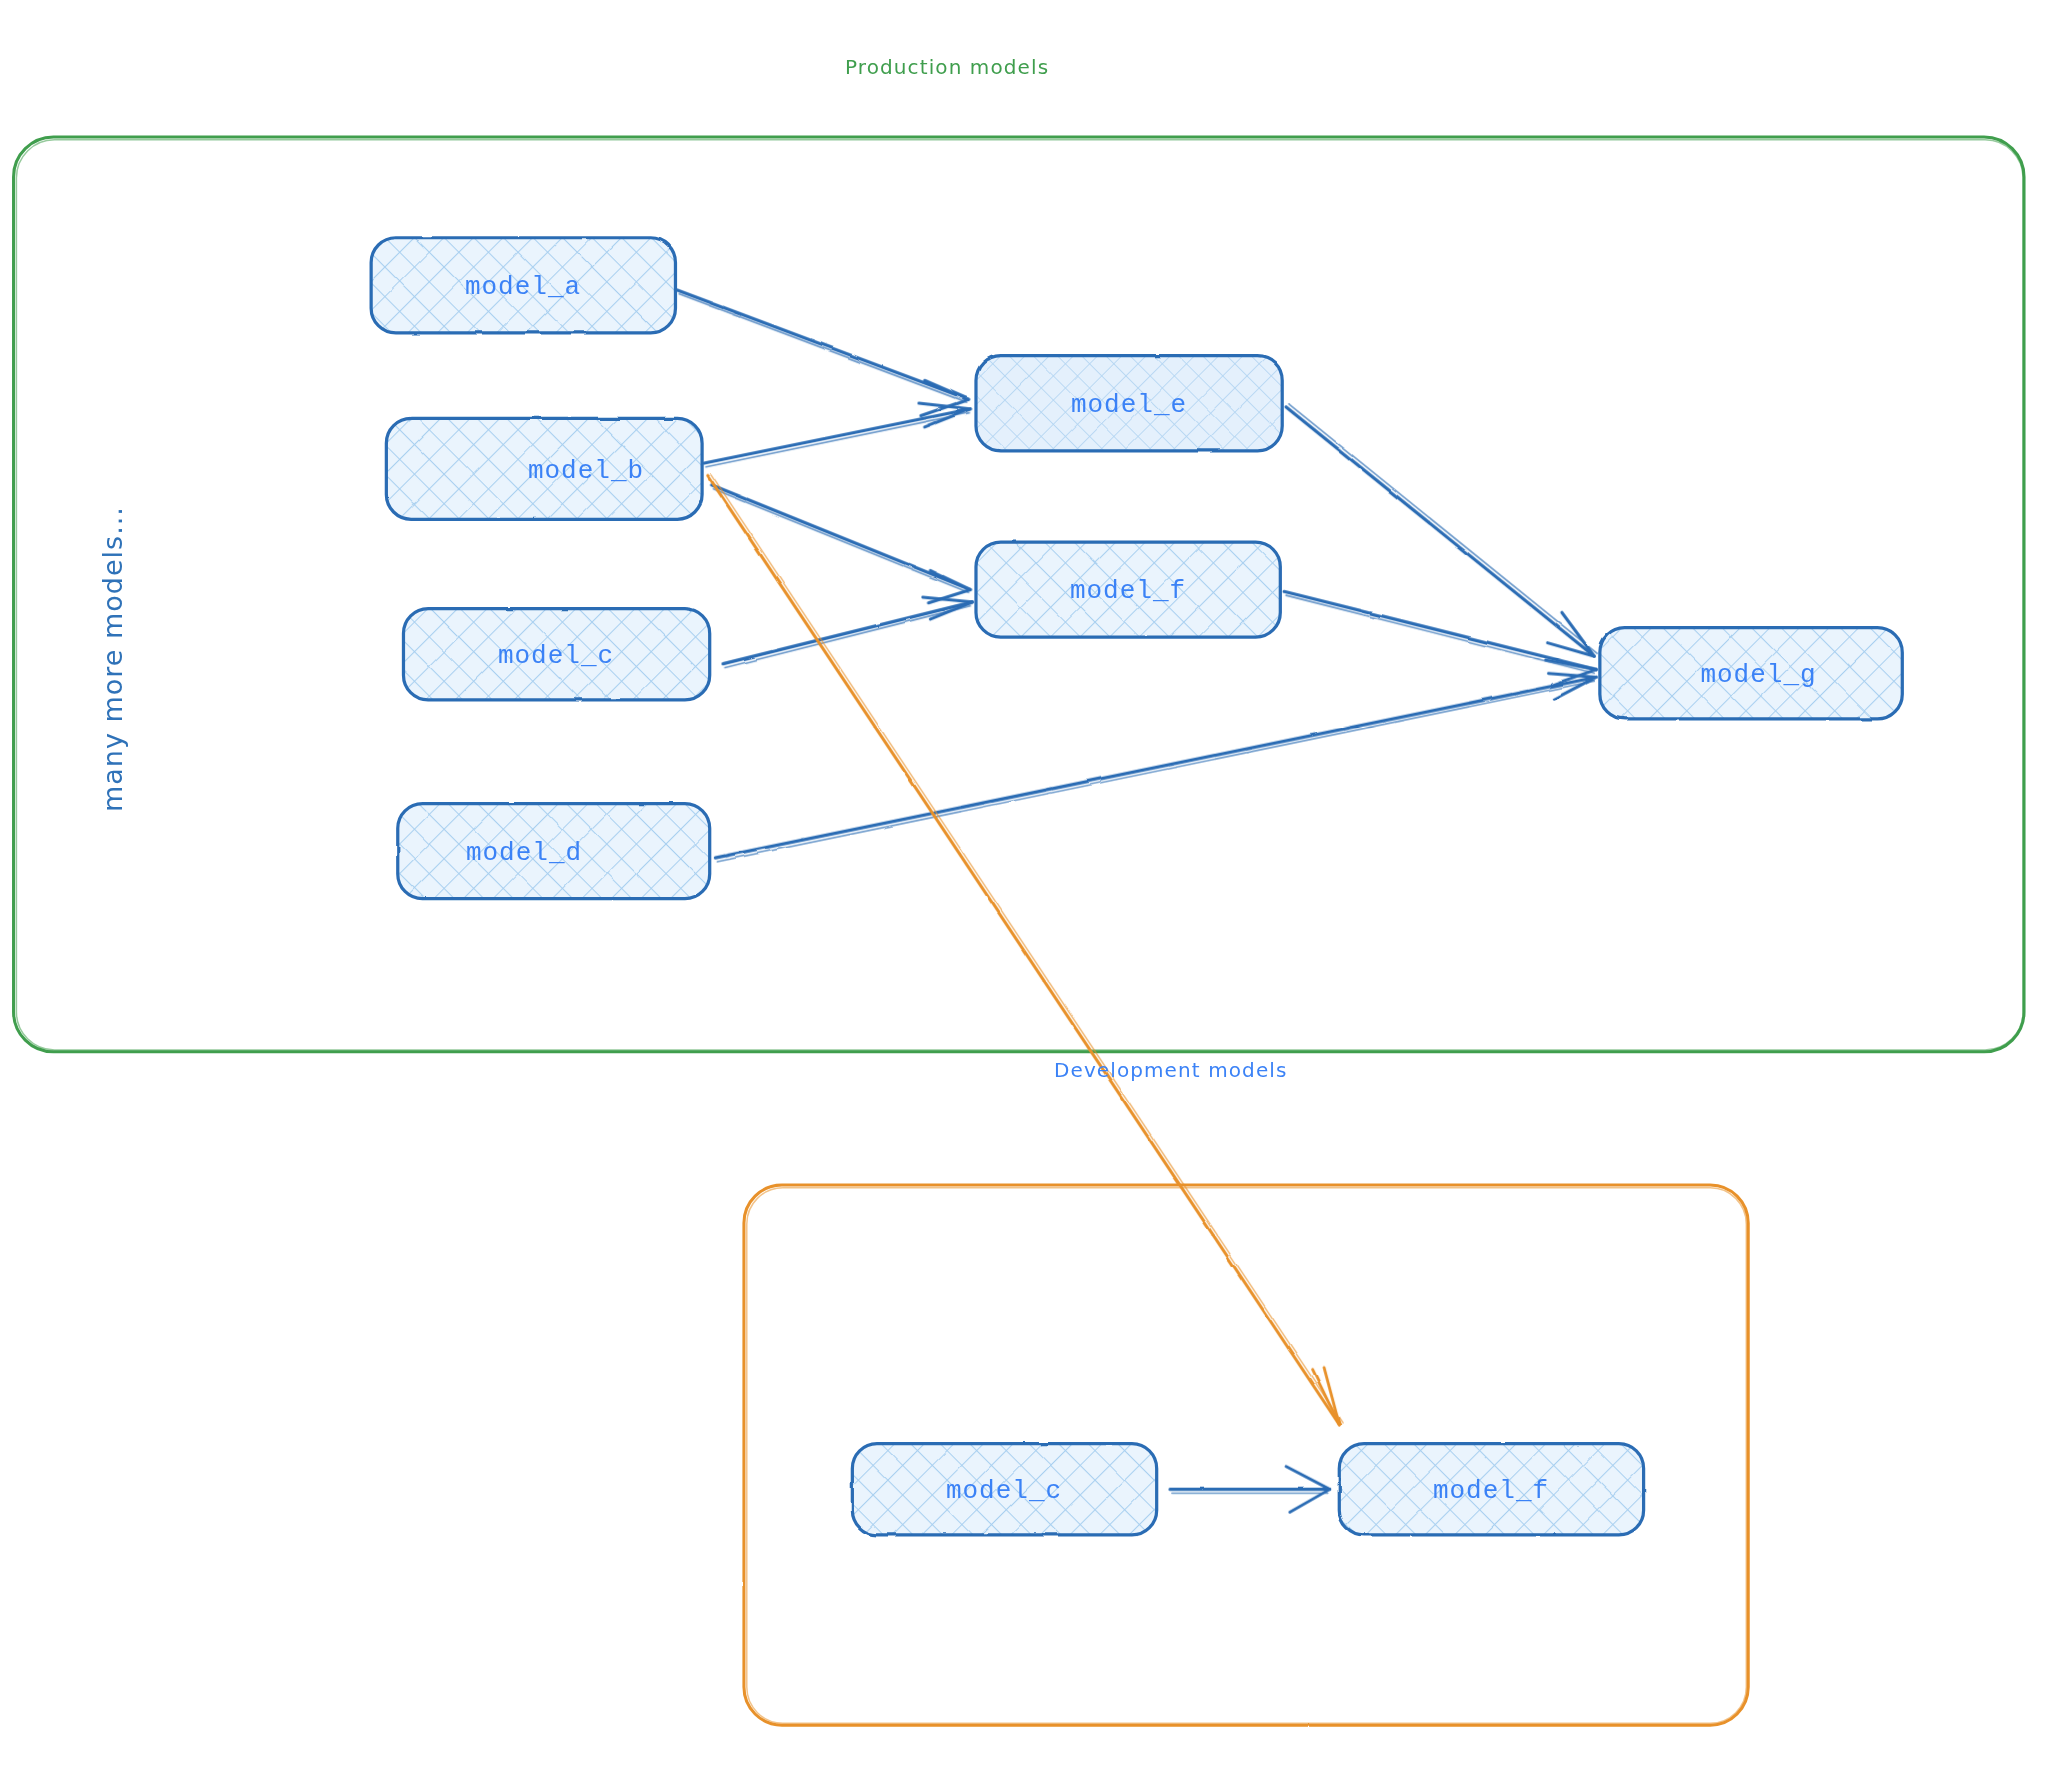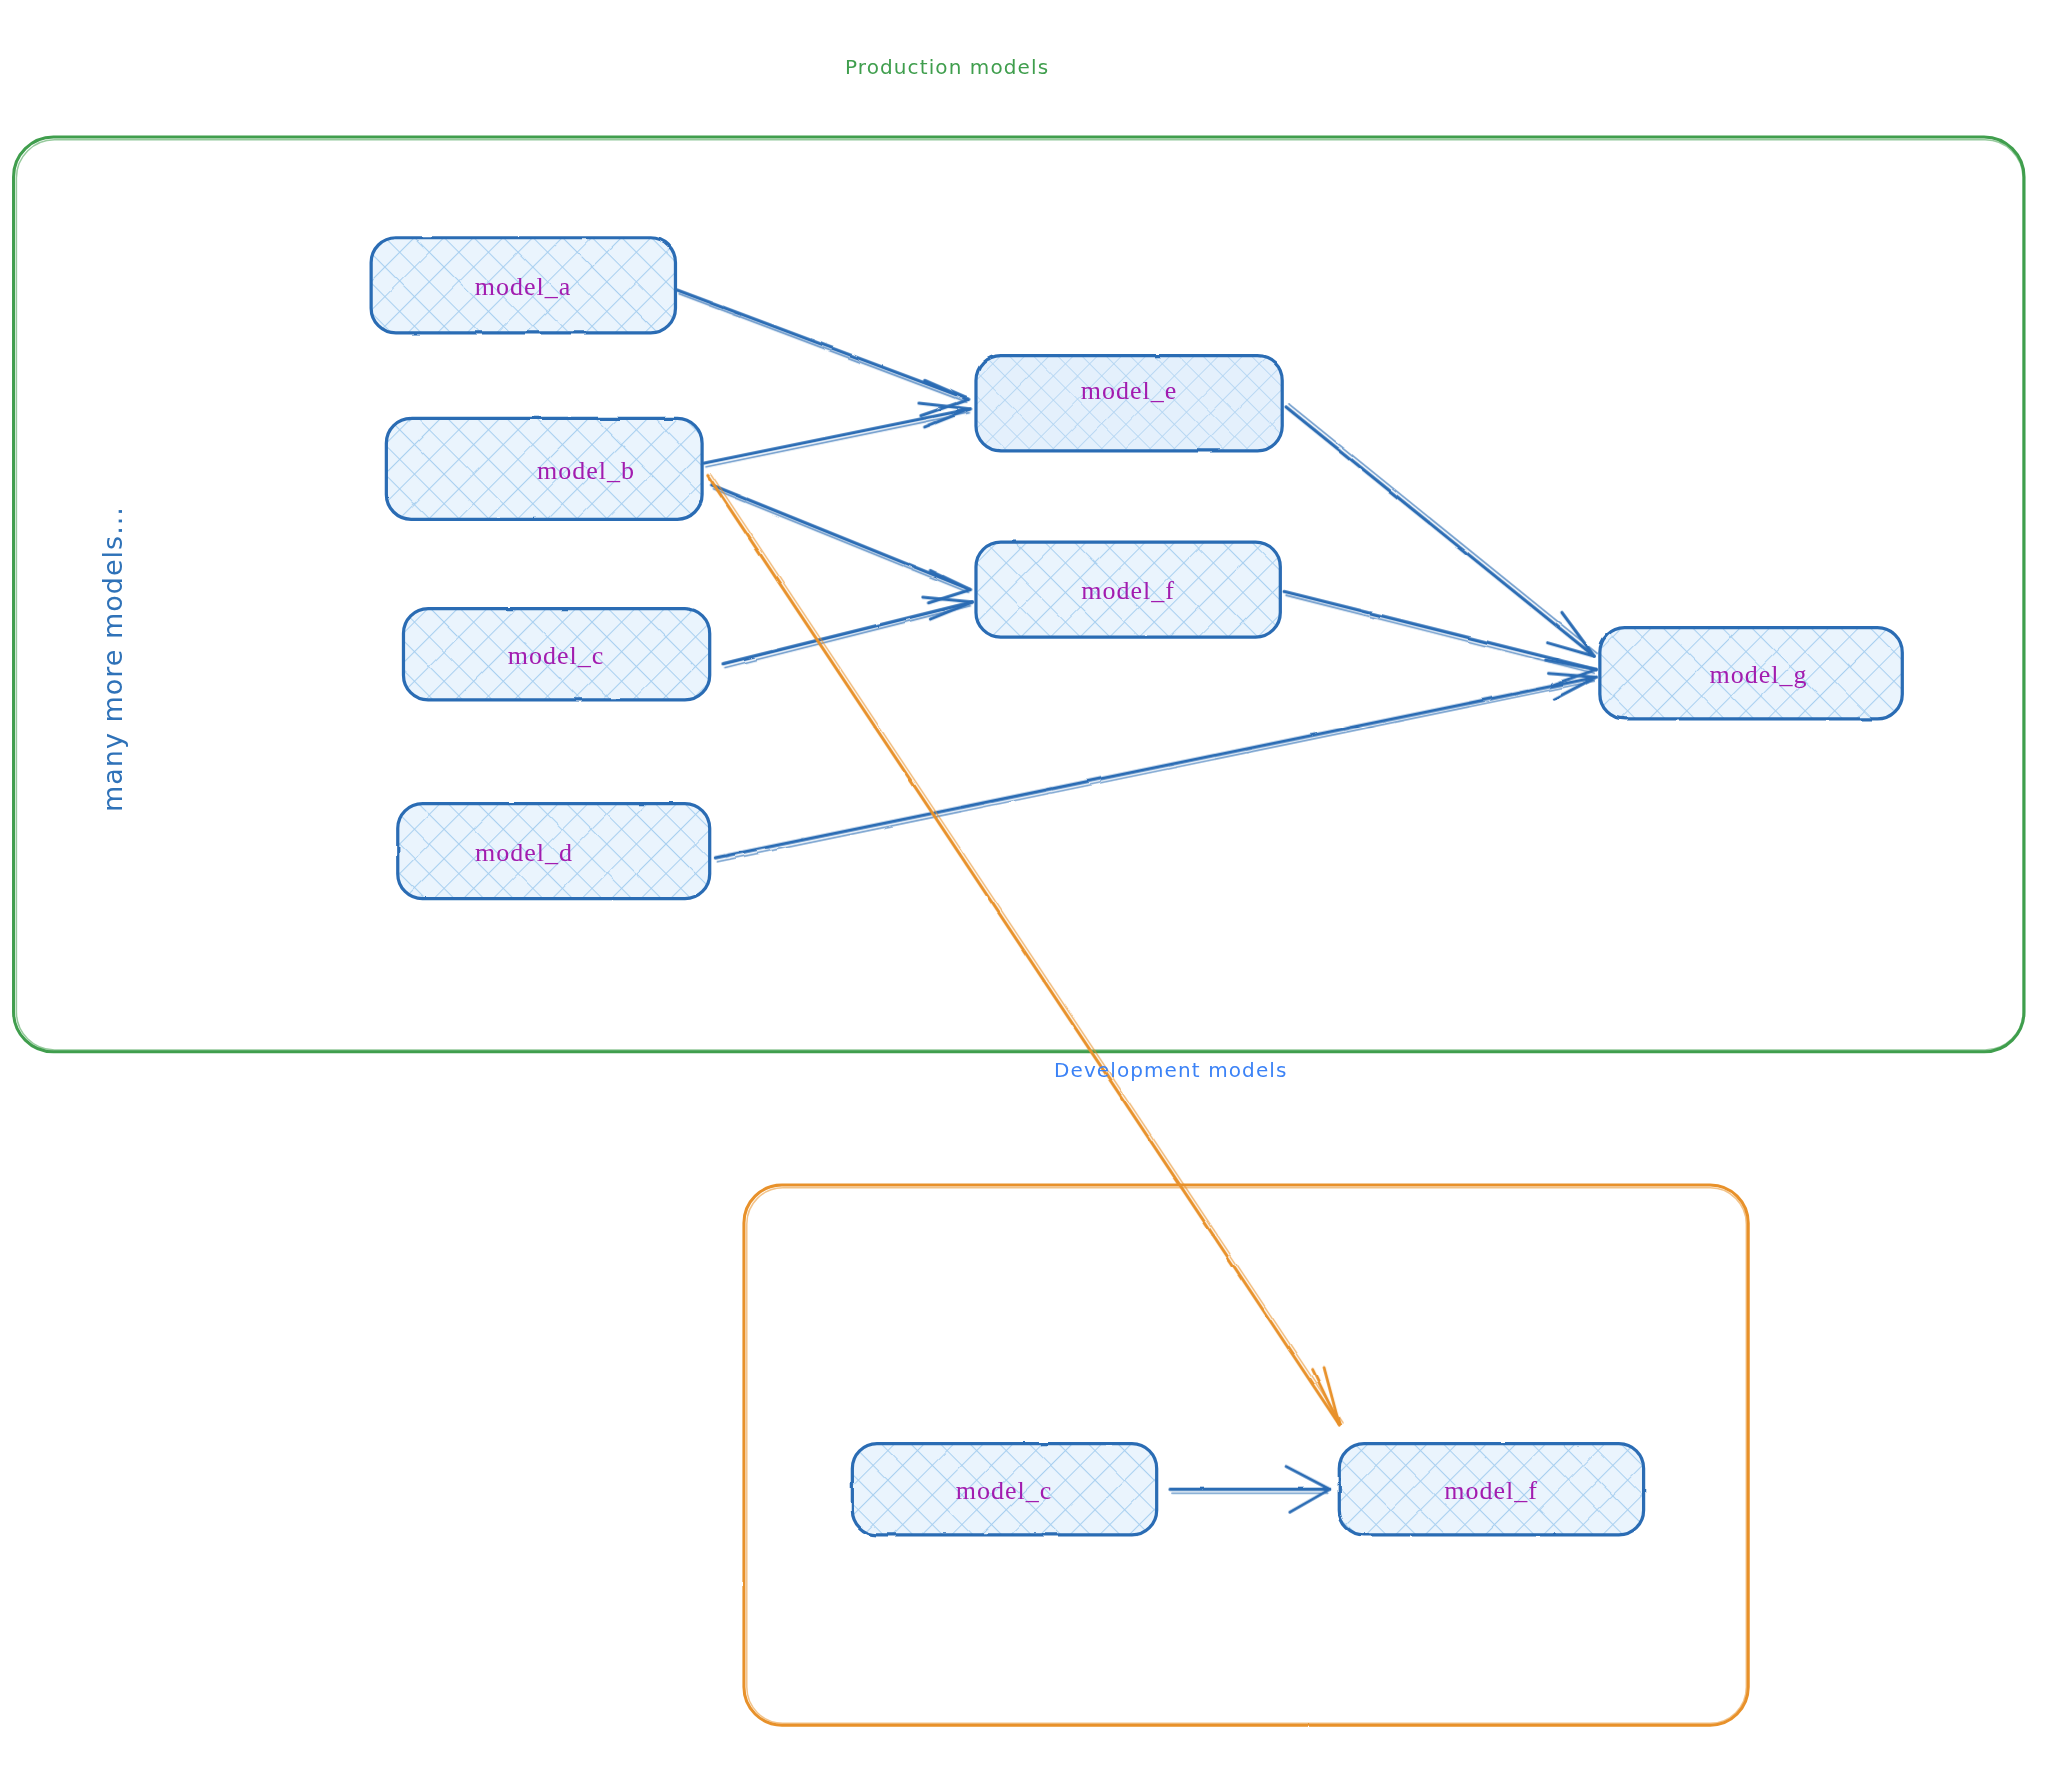--- a/index.html
+++ b/index.html
@@ -53,22 +53,22 @@
     transform-origin: center center;
     color: #2f72b8;
     font-family: "DejaVu Sans", sans-serif;
     font-size: 27px;
     letter-spacing: 1px;
     white-space: nowrap;
     user-select: none;
   }
   .node-label {
     position: absolute;
-    color: #a21caf;
-    font-family: Liberation Serif, serif;
+    color: #3b82f6;
+    font-family: Liberation Mono, monospace;
     font-size: 26px;
     letter-spacing: 1px;
     white-space: nowrap;
     user-select: none;
     text-align: center;
     pointer-events: none;
   }
   .node-hit {
     position: absolute;
     cursor: pointer;
@@ -219,21 +219,21 @@
 
   <div class="node-label" style="left:386px; top:456px; width:380px;margin-left:10px;">model_b</div>
   <div class="node-hit" style="left:386px; top:418px; width:316px; height:101px;"></div>
 
   <div class="node-label" style="left:403px; top:641px; width:306px;">model_c</div>
   <div class="node-hit" style="left:403px; top:609px; width:306px; height:91px;"></div>
 
   <div class="node-label" style="left:398px; top:838px; width:252px;">model_d</div>
   <div class="node-hit" style="left:398px; top:804px; width:312px; height:95px;"></div>
 
-  <div class="node-label" style="left:976px; top:376px; width:306px;text-align:center;">model_e</div>
+  <div class="node-label" style="left:976px; top:390px; width:306px;text-align:center;">model_e</div>
   <div class="node-hit" style="left:976px; top:356px; width:306px; height:95px;"></div>
 
   <div class="node-label" style="left:976px; top:576px; width:304px;">model_f</div>
   <div class="node-hit" style="left:976px; top:542px; width:304px; height:95px;"></div>
 
   <div class="node-label" style="left:1600px; top:660px; width:317px;">model_g</div>
   <div class="node-hit" style="left:1600px; top:628px; width:302px; height:91px;"></div>
 
   <div class="node-label" style="left:852px; top:1476px; width:304px;">model_c</div>
   <div class="node-hit" style="left:852px; top:1444px; width:304px; height:91px;"></div>

